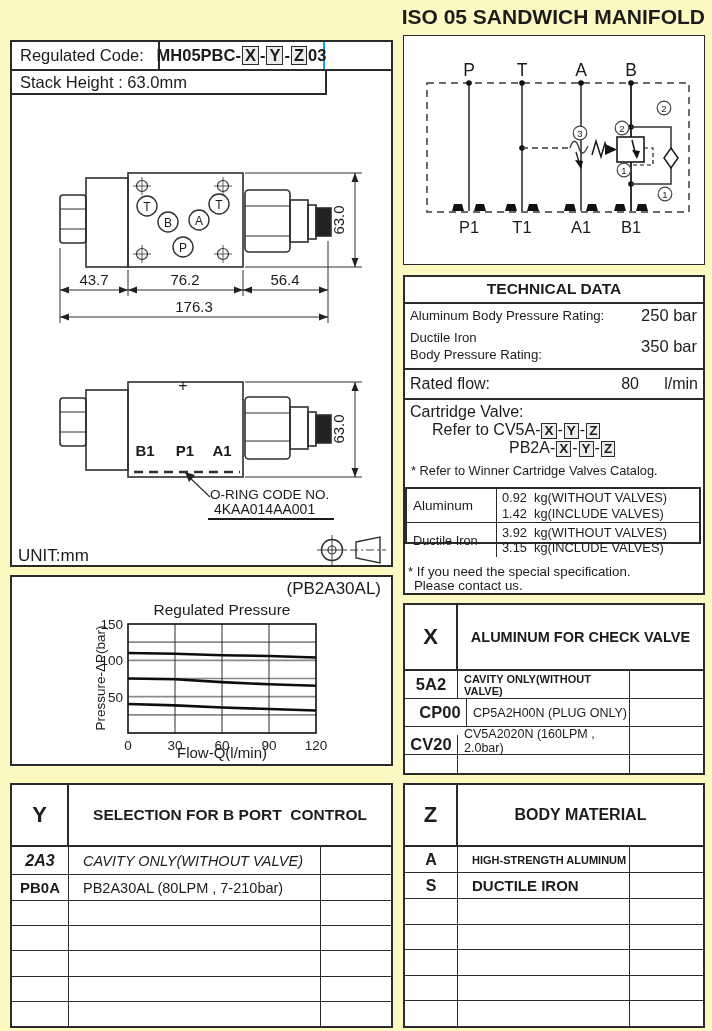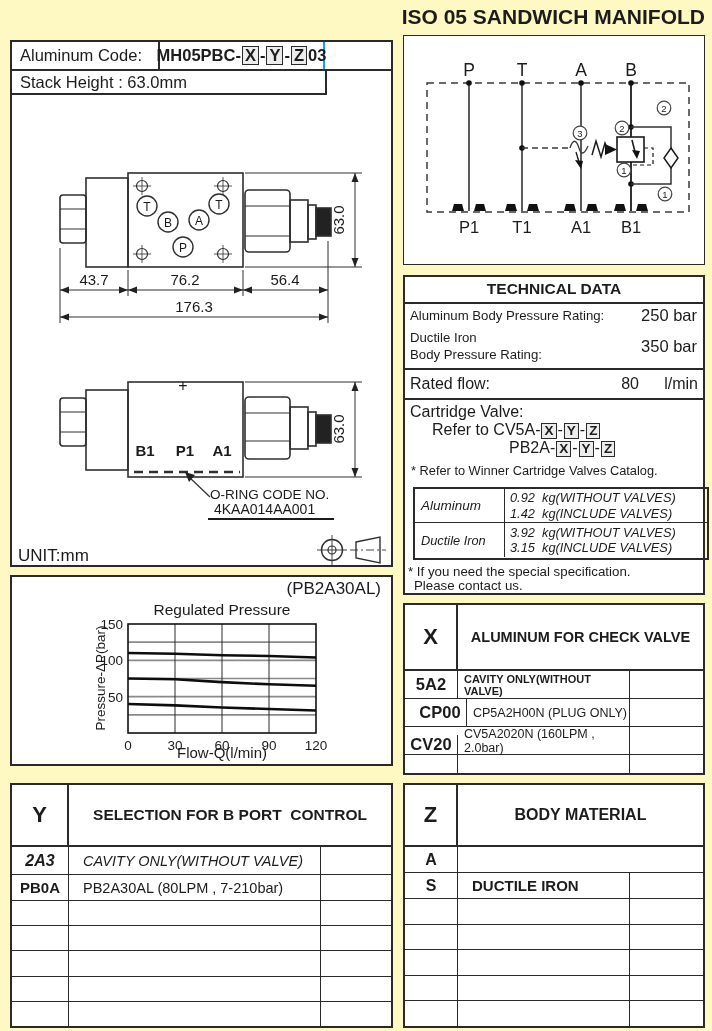--- a/index.html
+++ b/index.html
@@ -35,21 +35,21 @@
 </style>
 </head>
 <body>
 
 <div class="page" data-name="datasheet-page">
 
   <div class="abs bold" style="left:300px;top:5px;width:405px;text-align:right;font-size:21px;" data-name="page-title">ISO 05 SANDWICH MANIFOLD</div>
 
   <div class="box" style="left:10px;top:40px;width:383px;height:527px;" data-name="drawing-panel">
     <div class="oc-row1" data-name="ordering-code-row">
-      <div class="oc-cell oc-label" data-name="ordering-code-label">Aluminum Code:</div>
+      <div class="oc-cell oc-label" data-name="ordering-code-label">Regulated Code:</div>
       <div class="oc-cell oc-code" data-name="ordering-code-value">
         <span data-name="code-prefix">MH05PBC-</span>
           <span class="boxed" data-name="code-box-x">X</span>
           <span data-name="code-sep">-</span>
           <span class="boxed" data-name="code-box-y">Y</span>
           <span data-name="code-sep">-</span>
           <span class="boxed" data-name="code-box-z">Z</span>
           <span data-name="code-suffix">03</span>
       </div>
       <div class="oc-cell" style="flex:1;" data-name="ordering-code-empty-cell"></div>
@@ -268,21 +268,21 @@
     <div class="td-line" style="top:121px;" data-name="divider"></div>
     <div class="abs" style="left:5px;top:126px;font-size:16px;" data-name="cartridge-valve-title">Cartridge Valve:</div>
     <div class="abs" style="left:27px;top:144px;font-size:16px;" data-name="cartridge-cv5a-line">
       <span data-name="cv5a-prefix">Refer to CV5A-</span><span class="boxed" style="font-size:13.5px;" data-name="cv5a-box-x">X</span><span data-name="sep">-</span><span class="boxed" style="font-size:13.5px;" data-name="cv5a-box-y">Y</span><span data-name="sep">-</span><span class="boxed" style="font-size:13.5px;" data-name="cv5a-box-z">Z</span>
     </div>
     <div class="abs" style="left:104px;top:162px;font-size:16px;" data-name="cartridge-pb2a-line">
       <span data-name="pb2a-prefix">PB2A-</span><span class="boxed" style="font-size:13.5px;" data-name="pb2a-box-x">X</span><span data-name="sep">-</span><span class="boxed" style="font-size:13.5px;" data-name="pb2a-box-y">Y</span><span data-name="sep">-</span><span class="boxed" style="font-size:13.5px;" data-name="pb2a-box-z">Z</span>
     </div>
     <div class="abs" style="left:6px;top:186px;font-size:12.8px;" data-name="cartridge-note">* Refer to Winner Cartridge Valves Catalog.</div>
 
-    <div class="abs" style="left:8px;top:210px;width:296px;height:73px;border:2px solid #2a2a2a;box-sizing:border-box;font-style:italic;" data-name="weight-table">
+    <div class="abs" style="left:0px;top:210px;width:296px;height:57px;border:2px solid #2a2a2a;box-sizing:border-box;" data-name="weight-table">
       <div style="display:flex;height:34px;border-bottom:1.5px solid #2a2a2a;box-sizing:border-box;" data-name="weight-row-aluminum">
         <div style="width:90px;border-right:1.5px solid #2a2a2a;display:flex;align-items:center;padding-left:6px;font-size:13.5px;box-sizing:border-box;" data-name="weight-material">Aluminum</div>
         <div style="flex:1;display:flex;flex-direction:column;justify-content:center;padding-left:5px;font-size:12.8px;line-height:1.2;">
           <span class="pre" data-name="weight-without">0.92  kg(WITHOUT VALVES)</span>
           <span class="pre" data-name="weight-include">1.42  kg(INCLUDE VALVES)</span>
         </div>
       </div>
       <div style="display:flex;height:34px;box-sizing:border-box;" data-name="weight-row-ductile">
         <div style="width:90px;border-right:1.5px solid #2a2a2a;display:flex;align-items:center;padding-left:6px;font-size:12.8px;box-sizing:border-box;" data-name="weight-material">Ductile Iron</div>
         <div style="flex:1;display:flex;flex-direction:column;justify-content:center;padding-left:5px;font-size:12.8px;line-height:1.2;">
@@ -397,20 +397,21 @@
     [data-name="b-port-control-selection-table"],[data-name="body-material-selection-table"]{display:flex;flex-direction:column;}
   </style>
 
   <div class="box" style="left:403px;top:783px;width:302px;height:245px;" data-name="body-material-selection-table">
     <div class="sel-header" style="height:62px;" data-name="sel-z-header-row">
       <div class="sel-hcode" style="width:53px;" data-name="sel-z-code-letter">Z</div>
       <div class="sel-hlabel" style="font-size:16px;" data-name="sel-z-header-label">BODY MATERIAL</div>
     </div>
     <div class="sel-row" style="height:26px;" data-name="table-row">
       <div class="c1" style="width:53px;font-size:16px;" data-name="option-code">A</div>
+      <div class="c2 bold" style="font-size:11px;padding-left:14px;" data-name="option-desc">HIGH-STRENGTH ALUMINUM</div>
       <div class="c3" style="width:73px;" data-name="empty-cell"></div>
     </div>
     <div class="sel-row" style="height:26px;" data-name="table-row">
       <div class="c1" style="width:53px;font-size:16px;" data-name="option-code">S</div>
       <div class="c2 bold" style="font-size:15px;padding-left:14px;" data-name="option-desc">DUCTILE IRON</div>
       <div class="c3" style="width:73px;" data-name="empty-cell"></div>
     </div>
     <div class="sel-row" style="flex:1;" data-name="table-row-empty">
         <div class="c1" style="width:53px;" data-name="empty-cell"></div>
         <div class="c2" data-name="empty-cell"></div>

